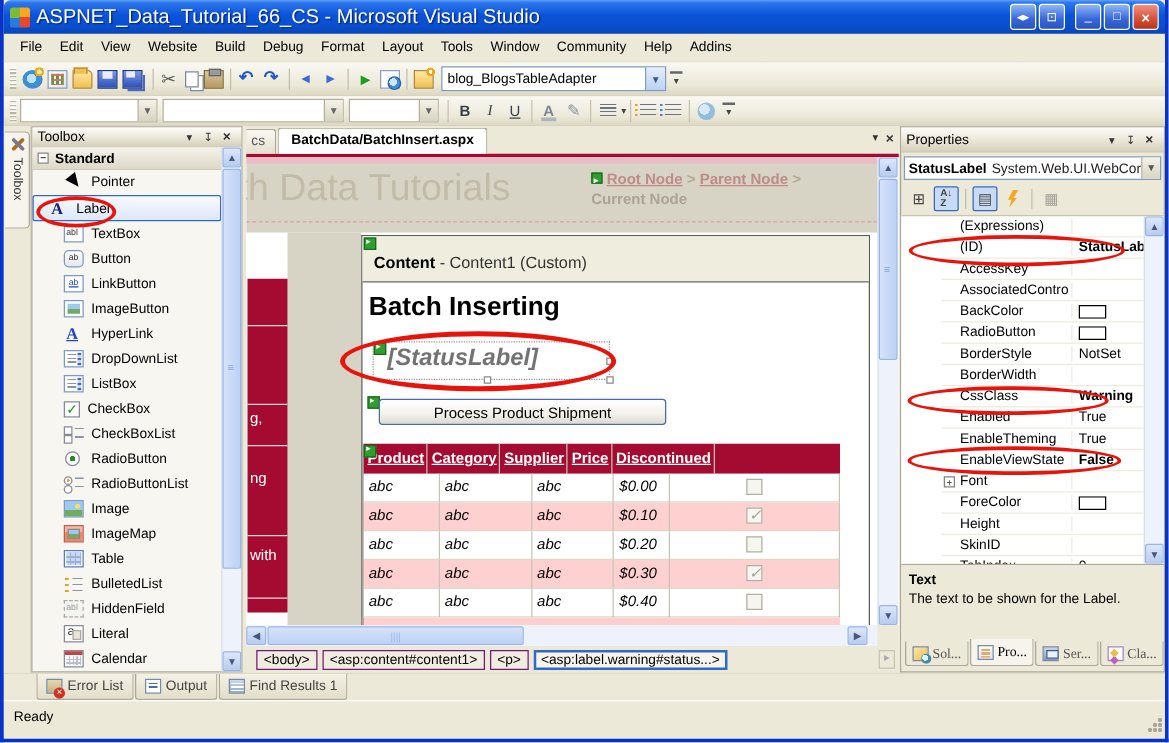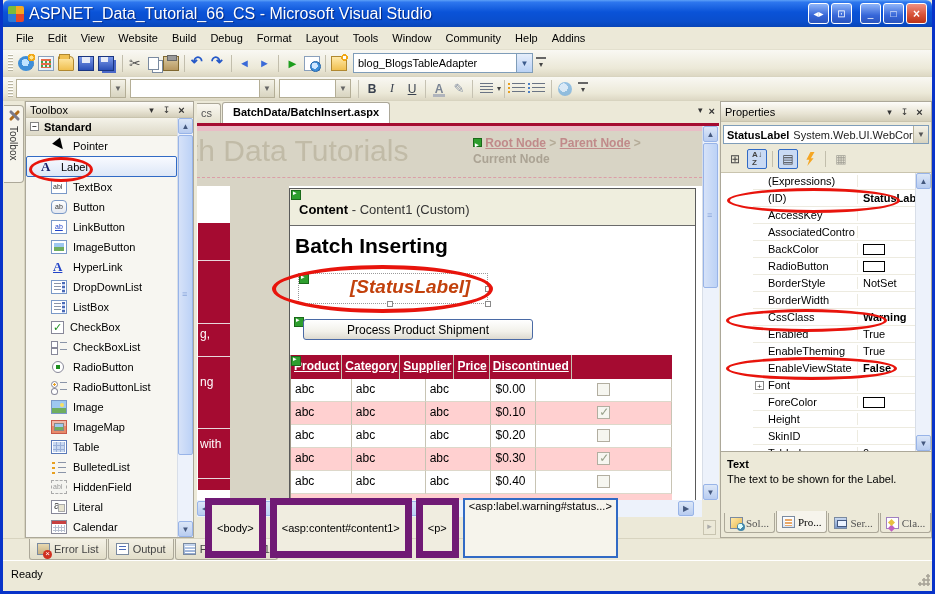--- a/index.html
+++ b/index.html
@@ -152,43 +152,43 @@
   .red-div { position:absolute; left:0; width:100%; height:1px; background:#E8D8DC; }
   .red-frag { position:absolute; left:2px; white-space:nowrap; }
   .glyph { position:absolute; width:10px; height:10px; background:#2E9E2E; border:1px solid #1A6A1A; }
   .glyph::before { content:"\25B8"; color:#FFF; font-size:7px; position:absolute; left:1px; top:-2px; }
   .cframe { position:absolute; left:92px; top:62px; width:407px; height:312px; border:1px solid #5A5A5A; border-bottom:none; background:#FFF; }
   .cframe-head { position:relative; height:37px; background:#EFEEDE; border-bottom:1px solid #6A6A6A; font-size:13px; color:#333; }
   .cframe-head .txt { position:absolute; left:9px; top:13px; }
   .cframe-head .txt b { color:#000; }
   .page-heading { position:absolute; left:5px; top:45px; font-size:21px; font-weight:bold; color:#000; }
   .status-box { position:absolute; left:8px; top:84px; width:190px; height:31px; border:1px dotted #9A9A9A; }
-  .status-text { position:absolute; left:11px; top:2px; font-size:19px; font-weight:bold; font-style:italic; color:#c2410c; white-space:nowrap;margin-left:40px; }
+  .status-text { position:absolute; left:11px; top:2px; font-size:19px; font-weight:bold; font-style:italic; color:#737373; white-space:nowrap; }
   .handle { position:absolute; width:6px; height:6px; background:#FFF; border:1px solid #8A8A8A; }
   .xp-button { position:absolute; left:13px; top:130px; width:230px; height:21px; background:linear-gradient(180deg,#FFFFFF,#F2F1EA 60%,#DDDAD0); border:1px solid #4A6AA5; border-radius:3px; font-size:12px; color:#000; display:flex; align-items:center; justify-content:center; }
   .gv { position:absolute; left:0; top:166px; width:382px; font-size:12px; border-left:1px solid #9A9484; }
   .gv-head { display:flex; background:#A50B31; color:#FFF; font-weight:bold; height:24px; }
   .gv-head .gv-hcell { padding:4px 2px 0 3px; text-decoration:underline; border-right:1px solid #C8C4B4; white-space:nowrap; overflow:hidden; }
   .gv-row { display:flex; height:23px; background:#FFF; }
   .gv-row.alt { background:#FFD0D0; }
-  .gv-cell { padding:3px 0 0 4px; border-right:1px solid #C8C4B4; border-bottom:1px solid #DDD8CA; overflow:hidden; white-space:nowrap; }
+  .gv-cell { padding:3px 0 0 4px; border-right:1px solid #C8C4B4; border-bottom:1px solid #DDD8CA; overflow:hidden; white-space:nowrap;font-style:italic; }
   .c1{width:61px;} .c2{width:74px;} .c3{width:66px;} .c4{width:45px;} .c5{width:136px; text-align:center; padding-left:0;}
   .gv-check { display:inline-block; width:13px; height:13px; margin-top:1px; border:1px solid #B2AEA0; background:#F6F6F0; position:relative; }
   .gv-check.checked::before { content:"\2713"; position:absolute; left:1px; top:-2px; color:#97A089; font-size:12px; }
   .gv-partial { position:absolute; left:0; top:305px; width:382px; height:7px; background:#FFD0D0; border-left:1px solid #9A9484; }
   
   .vscroll { position:absolute; right:0; top:0; width:17px; height:374px; background:#EDF2FB; border-left:1px solid #D8DEE8; }
   .hscroll { position:relative; height:17px; background:#EDF2FB; }
   .hbtn { position:absolute; top:1px; width:16px; height:15px; background:linear-gradient(180deg,#DCE7F8,#B8CCF0); border:1px solid #98B4E8; border-radius:2px; color:#44587E; font-size:8px; display:flex; align-items:center; justify-content:center; }
   .hthumb { position:absolute; left:17px; top:1px; width:205px; height:15px; background:linear-gradient(180deg,#D6E2F8,#BCD2F6); border:1px solid #98B4E8; border-radius:2px; }
   .hthumb::after { content:"||||"; color:#9FB8E8; font-size:8px; position:absolute; left:50%; top:3px; transform:translateX(-50%); }
   .hcorner { position:absolute; right:0; top:0; width:17px; height:17px; background:#ECE9D8; }
   
   .tagnav { height:21px; background:#ECE9D8; display:flex; align-items:center; gap:4px; padding-left:8px; position:relative; }
-  .tag { font-size:11px; border:7px solid #701a75; background:#F0EDE0; padding:17px 5px; color:#000; white-space:nowrap; }
+  .tag { font-size:11px; border:1px solid #701a75; background:#F0EDE0; padding:1px 5px; color:#000; white-space:nowrap; }
   .tag.sel { border:2px solid #316AC5; background:#F6F4EC; padding:0 4px; }
   .tagnav-more { position:absolute; right:3px; font-size:9px; color:#AAA; border:1px solid #C8C4B0; background:#ECE9D8; width:13px; height:15px; text-align:center; }
   
   .props { position:absolute; left:717px; top:0; width:212px; height:437px; background:#ECE9D8; border:1px solid #ACA899; display:flex; flex-direction:column; }
   .obj-row { margin:3px 2px 2px 2px; height:19px; background:#FFF; border:1px solid #7F9DB9; display:flex; align-items:center; font-size:11px; }
   .obj-row .obj-name { font-weight:bold; margin-left:3px; white-space:nowrap; }
   .obj-row .obj-type { margin-left:4px; color:#222; white-space:nowrap; overflow:hidden; flex:1; }
   .obj-row .combo-btn { width:15px; height:17px; background:linear-gradient(180deg,#F4F2E8,#D8D4C0); border-left:1px solid #B4AE96; font-size:8px; color:#555; display:flex; align-items:center; justify-content:center; }
   .props-toolbar { height:26px; display:flex; align-items:center; padding-left:4px; gap:2px; }
   .ptb { width:20px; height:20px; display:flex; align-items:center; justify-content:center; font-size:12px; color:#444; border-radius:2px; }

